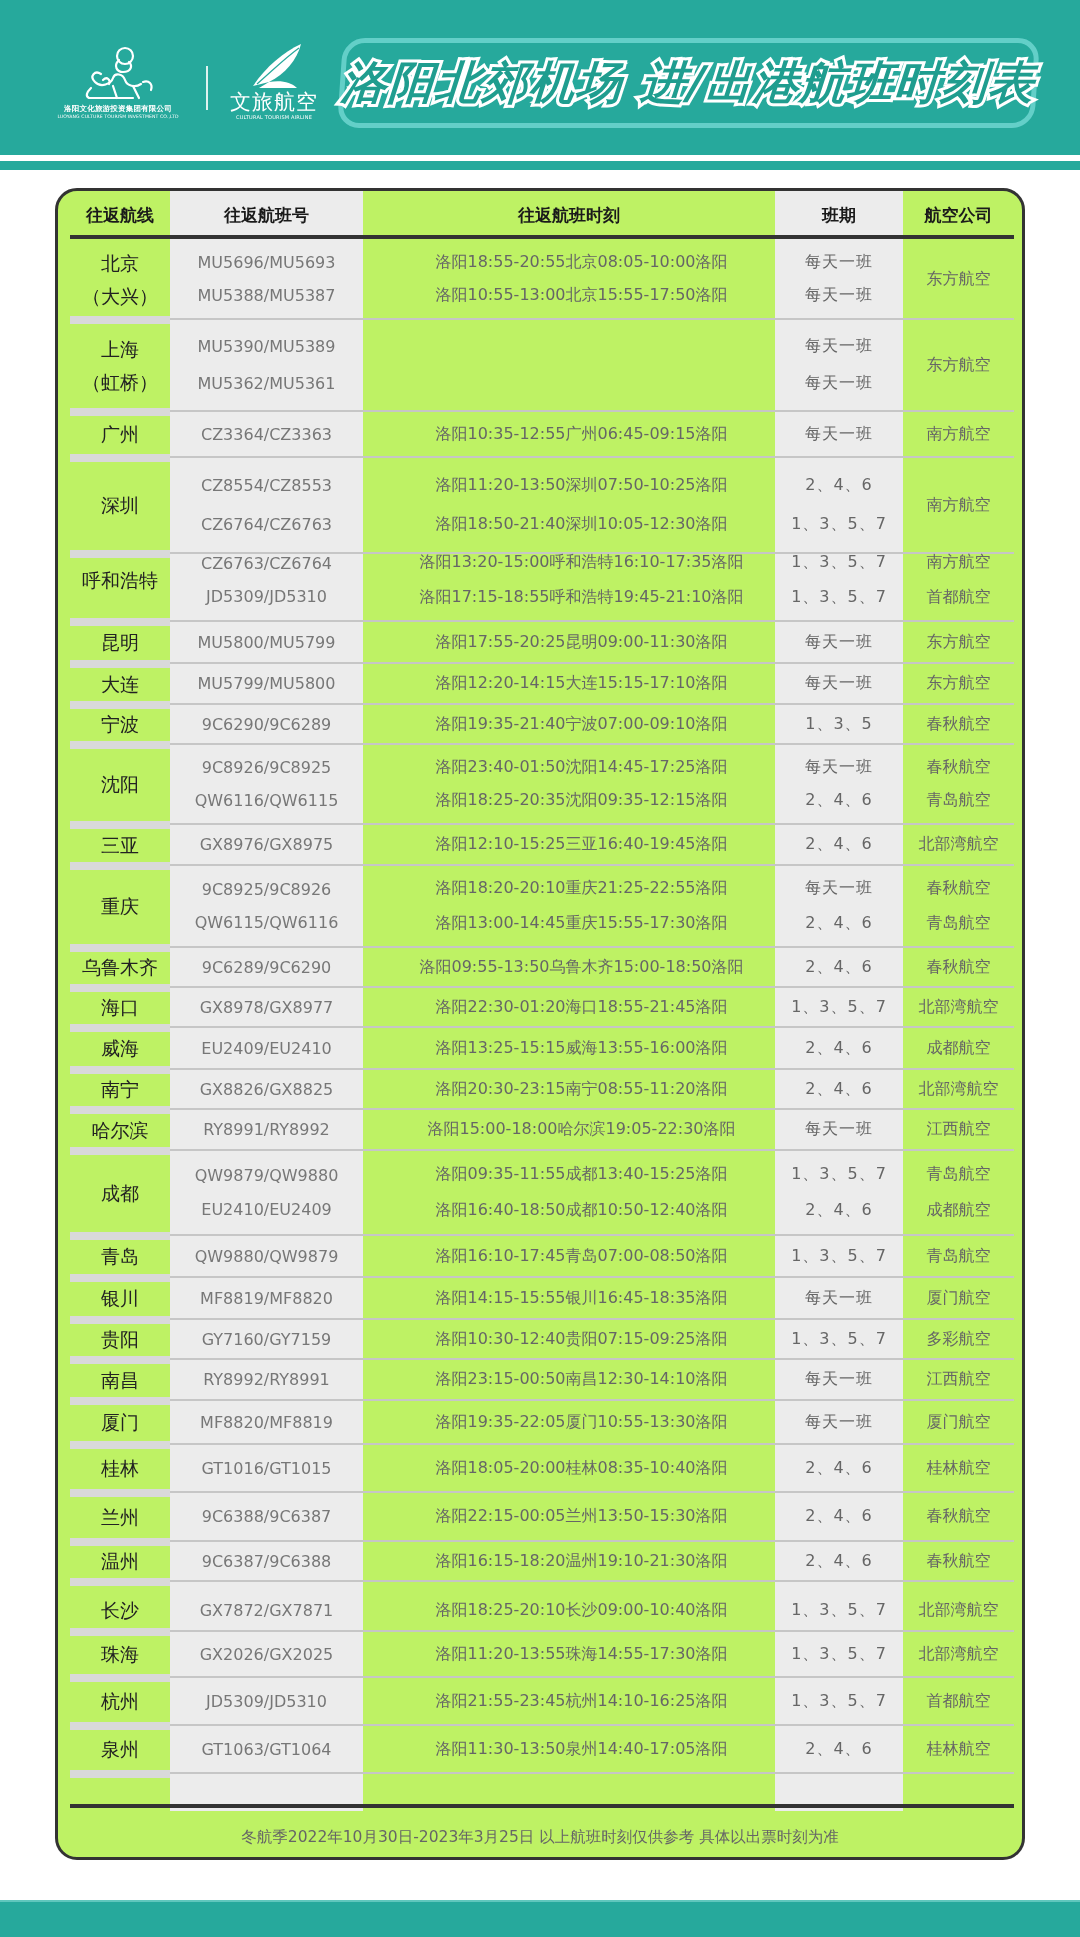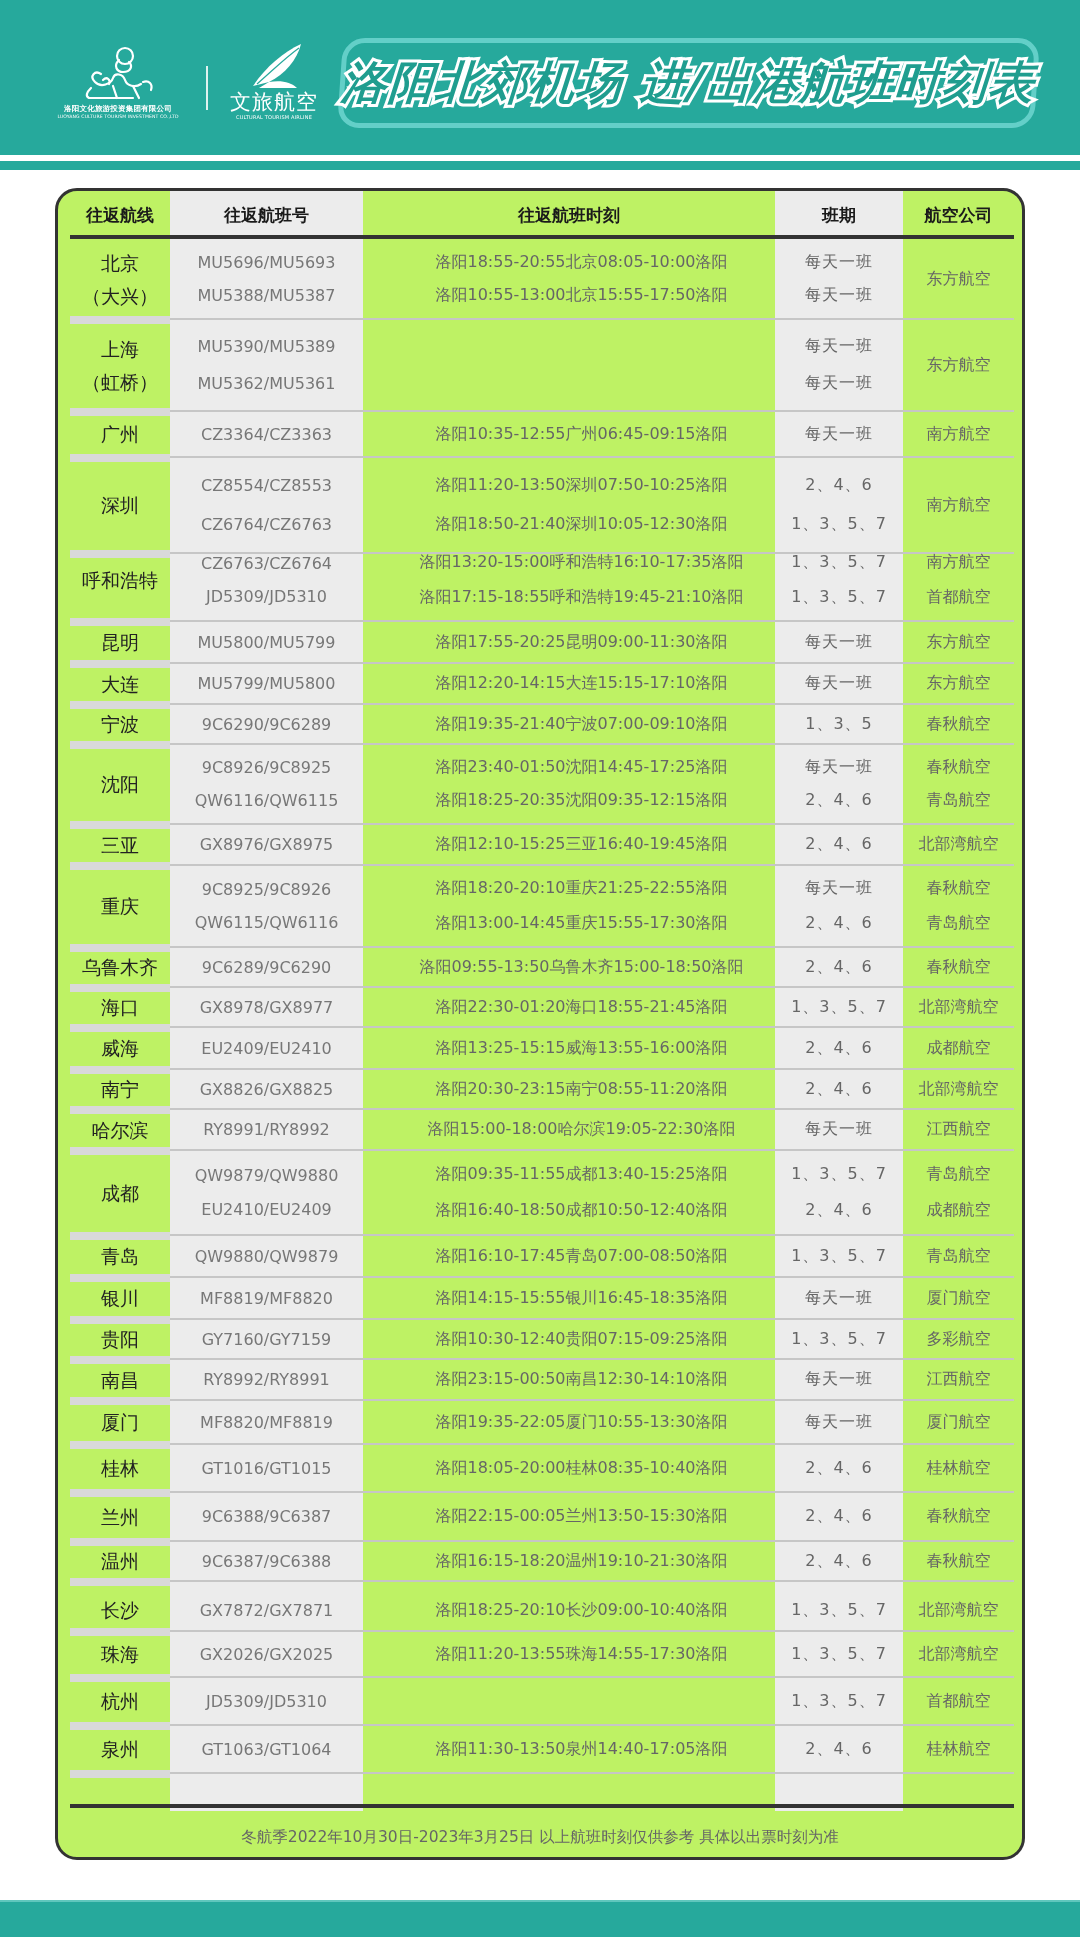--- a/index.html
+++ b/index.html
@@ -643,20 +643,23 @@
         <div class="sep-route"></div>
         <div class="sep-rest"></div>
       </div>
       <div class="row" style="top: 1486px; height: 48px;">
         <div class="route">
           <span>杭州</span>
         </div>
         <div class="sub flights">
           <span>JD5309/JD5310</span>
         </div>
+        <div class="sub times">
+          <span>洛阳21:55-23:45杭州14:10-16:25洛阳</span>
+        </div>
         <div class="sub days">
           <span>1、3、5、7</span>
         </div>
         <div class="sub airline">
           <span>首都航空</span>
         </div>
         <div class="sep-route"></div>
         <div class="sep-rest"></div>
       </div>
       <div class="row" style="top: 1534px; height: 48px;">

